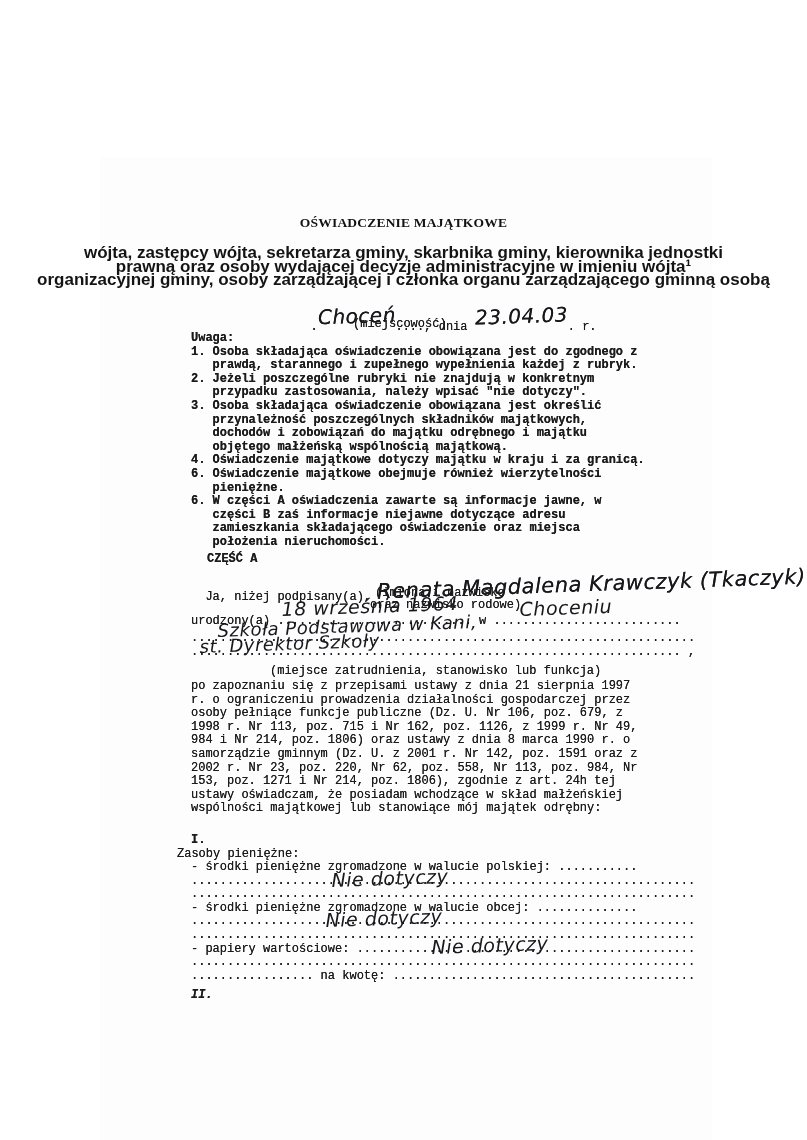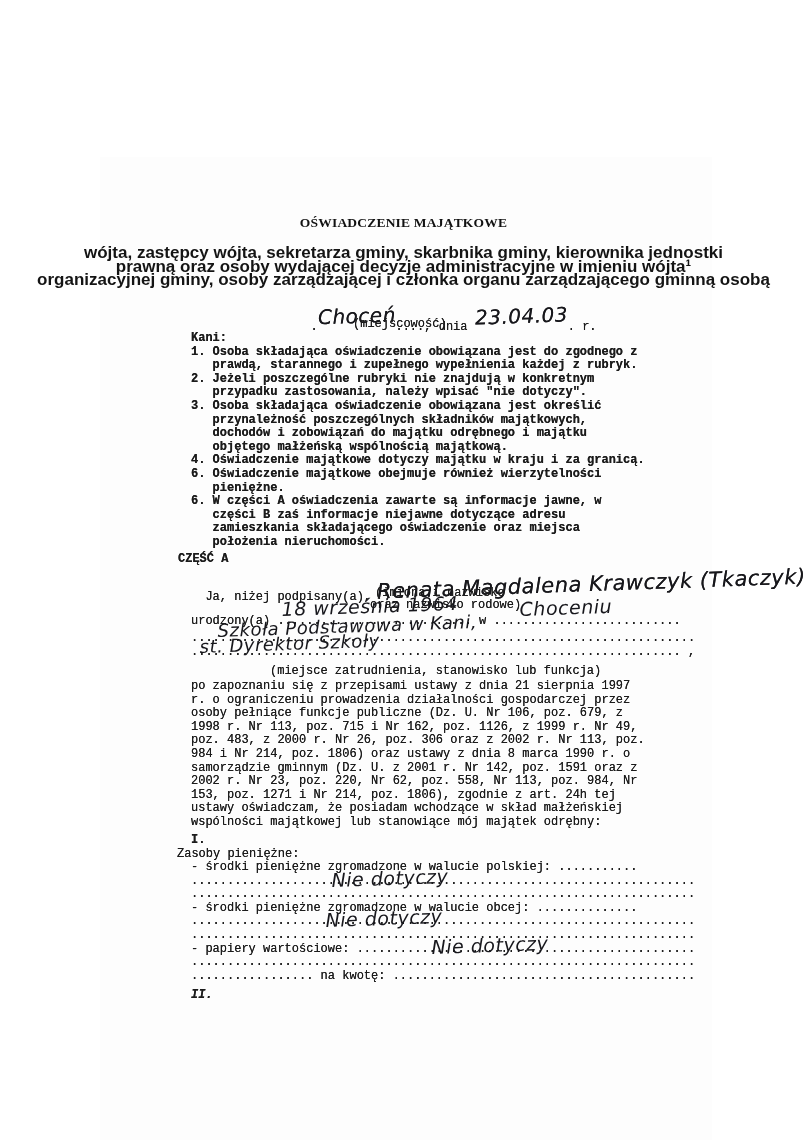--- a/index.html
+++ b/index.html
@@ -55,39 +55,39 @@
   <div class="sans-sub">prawną oraz osoby wydającej decyzje administracyjne w imieniu wójta¹</div>
   <div class="sans-sub">organizacyjnej gminy, osoby zarządzającej i członka organu zarządzającego gminną osobą</div>
 </div>
 
 <div class="abs mono dateline" style="top:303px;left:296px;">
   <span class="mono">.</span><span class="hw-inline" style="font-size:20px;">Choceń</span><span class="mono">...., dnia </span><span class="hw-inline" style="font-size:20px;">23.04.03</span><span class="mono">. r.</span>
 </div>
 <div class="abs mono" style="top:318px;left:353px;">(miejscowość)</div>
 
 <div class="abs" style="top:332px;left:191px;">
-  <div class="mono b">Kani:</div>
+  <div class="mono b">Uwaga:</div>
   <div class="mono b">1. Osoba składająca oświadczenie obowiązana jest do zgodnego z</div>
   <div class="mono b">   prawdą, starannego i zupełnego wypełnienia każdej z rubryk.</div>
   <div class="mono b">2. Jeżeli poszczególne rubryki nie znajdują w konkretnym</div>
   <div class="mono b">   przypadku zastosowania, należy wpisać "nie dotyczy".</div>
   <div class="mono b">3. Osoba składająca oświadczenie obowiązana jest określić</div>
   <div class="mono b">   przynależność poszczególnych składników majątkowych,</div>
   <div class="mono b">   dochodów i zobowiązań do majątku odrębnego i majątku</div>
   <div class="mono b">   objętego małżeńską wspólnością majątkową.</div>
   <div class="mono b">4. Oświadczenie majątkowe dotyczy majątku w kraju i za granicą.</div>
   <div class="mono b">6. Oświadczenie majątkowe obejmuje również wierzytelności</div>
   <div class="mono b">   pieniężne.</div>
   <div class="mono b">6. W części A oświadczenia zawarte są informacje jawne, w</div>
   <div class="mono b">   części B zaś informacje niejawne dotyczące adresu</div>
   <div class="mono b">   zamieszkania składającego oświadczenie oraz miejsca</div>
   <div class="mono b">   położenia nieruchomości.</div>
 </div>
 
-<div class="abs mono b" style="top:553px;left:178px;">CZĘŚĆ A</div>
+<div class="abs mono b" style="top:553px;left:207px;">CZĘŚĆ A</div>
 
 <div class="abs mono dateline" style="top:573px;left:191px;">
   <span class="mono">Ja, niżej podpisany(a),</span><span class="hw-inline" style="font-size:21px;top:-9px;margin-left:6px;">Renata Magdalena Krawczyk (Tkaczyk)</span>
 </div>
 <div class="abs mono" style="top:587px;left:375px;">(imiona i nazwisko</div>
 <div class="abs mono" style="top:599px;left:370px;">oraz nazwisko rodowe)</div>
 
 <div class="abs mono" style="top:615px;left:191px;">urodzony(a) ........................... w ..........................</div>
 <div class="abs hw" style="top:598px;left:282px;font-size:19px;">18 września 1964</div>
 <div class="abs hw" style="top:598px;left:520px;font-size:19px;">Choceniu</div>
@@ -96,21 +96,20 @@
 <div class="abs hw" style="top:620px;left:218px;font-size:18px;">Szkoła Podstawowa w Kani,</div>
 <div class="abs mono" style="top:646px;left:191px;">.................................................................... ,</div>
 <div class="abs hw" style="top:636px;left:200px;font-size:18px;">st. Dyrektor Szkoły</div>
 <div class="abs mono" style="top:665px;left:270px;">(miejsce zatrudnienia, stanowisko lub funkcja)</div>
 
 <div class="abs" style="top:680px;left:191px;">
   <div class="mono">po zapoznaniu się z przepisami ustawy z dnia 21 sierpnia 1997</div>
   <div class="mono">r. o ograniczeniu prowadzenia działalności gospodarczej przez</div>
   <div class="mono">osoby pełniące funkcje publiczne (Dz. U. Nr 106, poz. 679, z</div>
   <div class="mono">1998 r. Nr 113, poz. 715 i Nr 162, poz. 1126, z 1999 r. Nr 49,</div>
-  <div class="mono">poz. 483, z 2000 r. Nr 26, poz. 306 oraz z 2002 r. Nr 113, poz.</div>
   <div class="mono">984 i Nr 214, poz. 1806) oraz ustawy z dnia 8 marca 1990 r. o</div>
   <div class="mono">samorządzie gminnym (Dz. U. z 2001 r. Nr 142, poz. 1591 oraz z</div>
   <div class="mono">2002 r. Nr 23, poz. 220, Nr 62, poz. 558, Nr 113, poz. 984, Nr</div>
   <div class="mono">153, poz. 1271 i Nr 214, poz. 1806), zgodnie z art. 24h tej</div>
   <div class="mono">ustawy oświadczam, że posiadam wchodzące w skład małżeńskiej</div>
   <div class="mono">wspólności majątkowej lub stanowiące mój majątek odrębny:</div>
 </div>
 
 <div class="abs mono b" style="top:834px;left:191px;">I.</div>
 <div class="abs mono" style="top:848px;left:177px;text-align:center;">Zasoby pieniężne:</div>

